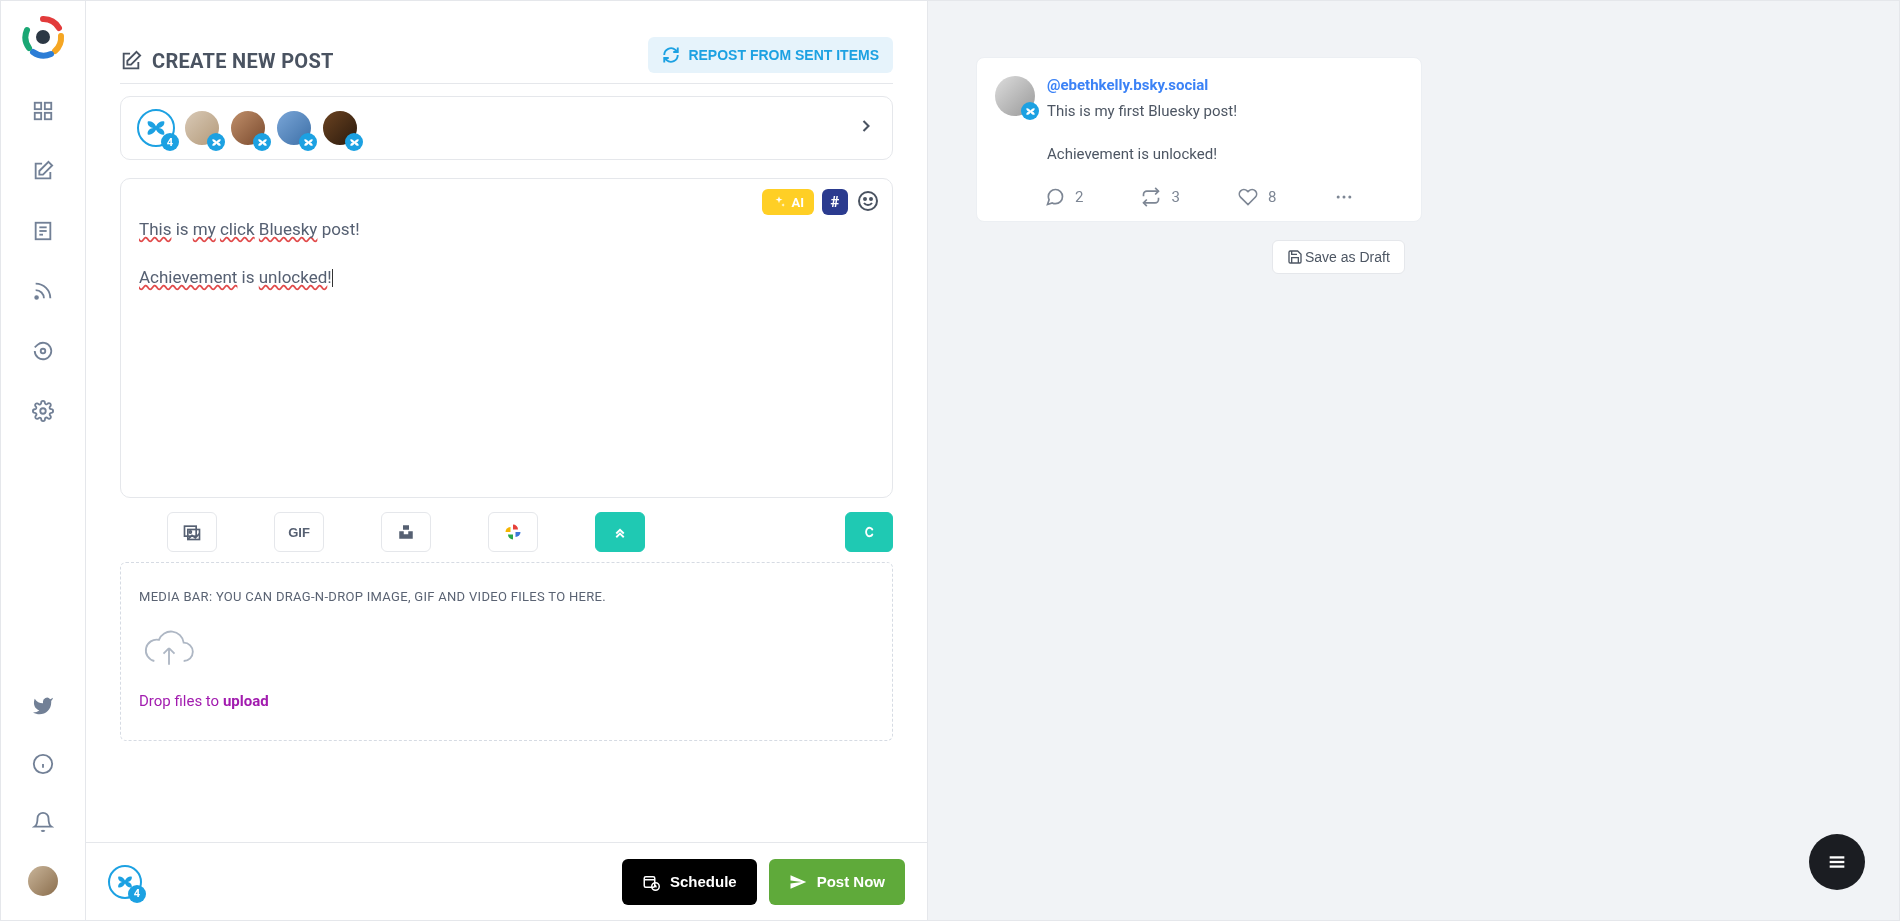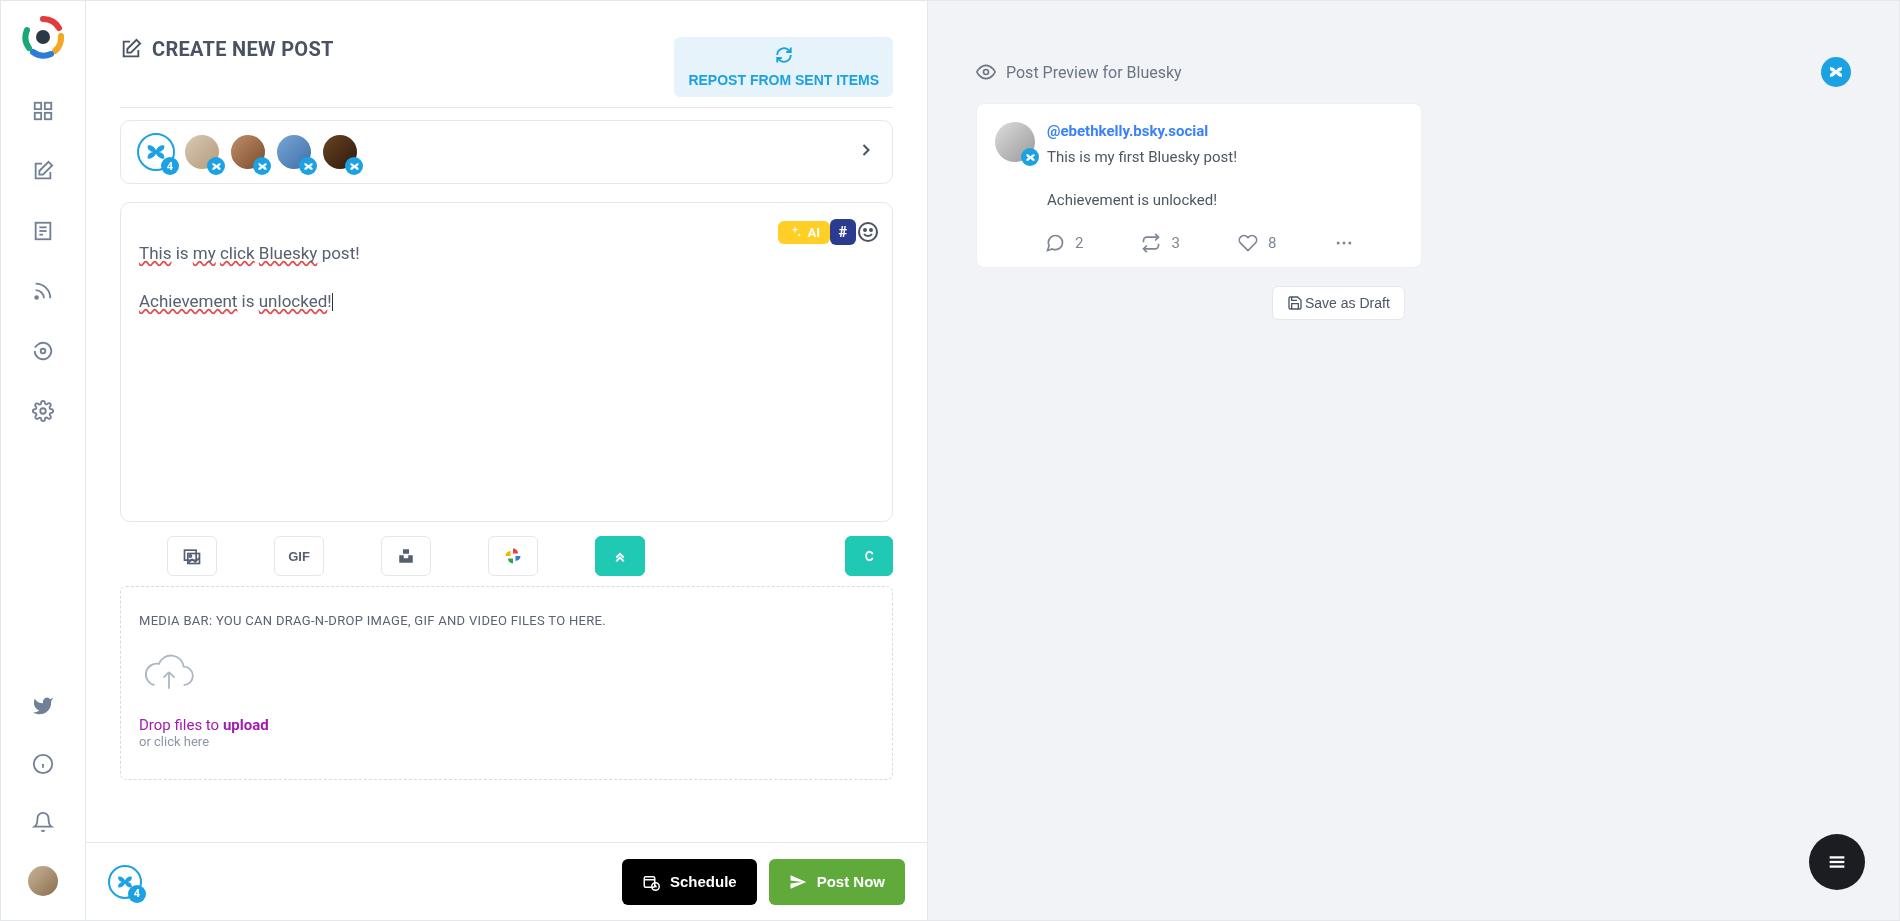--- a/index.html
+++ b/index.html
@@ -12,36 +12,36 @@
   .nav { display: flex; flex-direction: column; gap: 32px; align-items: center; }
   .nav-item { width: 28px; height: 28px; display: flex; align-items: center; justify-content: center; color: #728096; cursor: pointer; }
   .nav-item svg { width: 22px; height: 22px; }
   .sidebar-spacer { flex: 1; }
   .sidebar-bottom { display: flex; flex-direction: column; gap: 30px; align-items: center; padding-bottom: 10px; }
   .avatar-small { width: 30px; height: 30px; border-radius: 50%; background: linear-gradient(135deg,#c9b59a,#8a6d4c); position: relative; }
   
   .main { flex: 1; display: flex; }
   .compose { width: 842px; border-right: 1px solid #e5e7eb; display: flex; flex-direction: column; }
   .compose-inner { padding: 36px 34px 0 34px; flex: 1; overflow: auto; }
-  .compose-header { display: flex; align-items: flex-start; justify-content: space-between; border-bottom: 1px solid #e5e7eb; padding-bottom: 10px; margin-bottom: 12px; }
+  .compose-header { display: flex; align-items: flex-end; justify-content: space-between; border-bottom: 1px solid #e5e7eb; padding-bottom: 10px; margin-bottom: 12px; }
   .title { display: flex; align-items: center; gap: 10px; font-size: 20px; font-weight: 700; color: #4a5361; letter-spacing: .3px; }
   .title svg { width: 22px; height: 22px; }
-  .repost-btn { background: #e6f3fb; color: #1ca1e2; border: none; border-radius: 6px; padding: 9px 14px; font-size: 14px; font-weight: 700; display: flex; align-items: center; gap: 8px; cursor: pointer; flex-direction: column; }
+  .repost-btn { background: #e6f3fb; color: #1ca1e2; border: none; border-radius: 6px; padding: 9px 14px; font-size: 14px; font-weight: 700; display: flex; align-items: center; gap: 8px; cursor: pointer; }
   .repost-btn svg { width: 18px; height: 18px; }
   .accounts-row { border: 1px solid #e5e7eb; border-radius: 10px; padding: 12px 16px; display: flex; align-items: center; justify-content: space-between; margin-bottom: 18px; cursor: pointer; }
   .accounts { display: flex; align-items: center; }
   .acct { position: relative; width: 38px; height: 38px; margin-right: 8px; }
   .acct .circle { width: 38px; height: 38px; border-radius: 50%; background: #ccc; border: 2px solid #fff; }
   .acct.outlined .circle { border: 2px solid #1ca1e2; }
   .acct .butterfly { position: absolute; right: -4px; bottom: -4px; width: 18px; height: 18px; border-radius: 50%; background: #1ca1e2; display:flex; align-items:center; justify-content:center; }
   .acct .butterfly svg { width: 11px; height: 11px; fill: #fff; }
   .count-badge { position:absolute; right:-4px; bottom:-4px; width:18px; height:18px; border-radius:50%; background:#1ca1e2; color:#fff; font-size:11px; font-weight:700; display:flex; align-items:center; justify-content:center; }
   .chevron svg { width: 20px; height: 20px; color: #4a5361; }
   .editor { border: 1px solid #e5e7eb; border-radius: 10px; min-height: 320px; padding: 40px 18px 14px 18px; position: relative; }
-  .editor-toolbar { position: absolute; top: 16px; right: 12px; display: flex; gap: 0; align-items:center; }
+  .editor-toolbar { position: absolute; top: 10px; right: 12px; display: flex; gap: 8px; }
   .ai-chip { background: #ffcf25; color: #fff; border-radius: 6px; padding: 4px 10px; font-size: 13px; font-weight: 700; display:flex; align-items:center; gap:5px; cursor:pointer; }
   .hash-chip { width: 26px; height: 26px; border-radius: 6px; background: #2b3b8f; color:#fff; display:flex; align-items:center; justify-content:center; font-weight:800; font-size:15px; cursor:pointer; }
   .emoji-chip { width: 24px; height: 24px; display:flex; align-items:center; justify-content:center; color:#4a5361; cursor:pointer; }
   .editor p { font-size: 17px; color: #566072; margin-bottom: 28px; }
   .spell { text-decoration: underline wavy #e14b4b; text-decoration-skip-ink: none; }
   .cursor-bar { border-left: 1.5px solid #333; display:inline-block; height: 18px; vertical-align: text-bottom; }
   .media-row { display: flex; gap: 10px; align-items: center; margin-top: 14px; }
   .media-btn { width: 50px; height: 40px; border: 1px solid #e5e7eb; border-radius: 6px; background: #fff; display:flex; align-items:center; justify-content:center; color:#566072; cursor:pointer; font-size:13px; font-weight:700;margin-left:47px; }
   .media-btn.green { background: #1fc9b3; border-color:#1fc9b3; color:#fff; }
   .media-btn.right { margin-left: auto; background:#1fc9b3; border-color:#1fc9b3; color:#fff; width:48px; }
@@ -295,21 +295,20 @@
             </button>
         </div>
 
         <div class="dropzone">
           <div class="drop-label">MEDIA BAR: YOU CAN DRAG-N-DROP IMAGE, GIF AND VIDEO FILES TO HERE.</div>
           <svg class="cloud" viewBox="0 0 64 48" fill="none" stroke="currentColor" stroke-width="2">
               <path d="M48 36a10 10 0 0 0 0-20 14 14 0 0 0-27-3A10 10 0 0 0 16 36"></path>
               <path d="M32 40V22m0 0l-6 6m6-6l6 6"></path>
             </svg>
           <div class="drop-main"><span>Drop files to </span><b>upload</b></div>
-          <div class="drop-sub">or click here</div>
         </div>
       </div>
 
       <div class="action-bar">
         <div class="mini-acct">
           <svg viewBox="0 0 24 24">
               <path d="M12 10C10 6 6 4 3 5c-1 4 3 7 6 7-3 0-7 3-6 7 3 1 7-1 9-5 2 4 6 6 9 5 1-4-3-7-6-7 3 0 7-3 6-7-3-1-7 1-9 5z"></path>
             </svg>
           <div class="count-badge">4</div>
         </div>
@@ -326,32 +325,20 @@
         <button class="btn btn-post">
           <svg viewBox="0 0 24 24" fill="#fff">
               <path d="M2 21l21-9L2 3v7l15 2-15 2z"></path>
             </svg>
           <span>Post Now</span>
         </button>
       </div>
     </div>
 
     <div class="preview">
-      <div class="preview-head">
-        <svg width="20" height="20" viewBox="0 0 24 24" fill="none" stroke="currentColor" stroke-width="2">
-            <path d="M1 12s4-8 11-8 11 8 11 8-4 8-11 8S1 12 1 12z"></path>
-            <circle cx="12" cy="12" r="3"></circle>
-          </svg>
-        <span>Post Preview for Bluesky</span>
-        <div class="preview-head-right">
-            <svg viewBox="0 0 24 24">
-              <path d="M12 10C10 6 6 4 3 5c-1 4 3 7 6 7-3 0-7 3-6 7 3 1 7-1 9-5 2 4 6 6 9 5 1-4-3-7-6-7 3 0 7-3 6-7-3-1-7 1-9 5z"></path>
-            </svg>
-          </div>
-      </div>
 
       <div class="card">
         <div class="card-top">
           <div class="card-av">
             <div class="butterfly">
                 <svg viewBox="0 0 24 24">
                   <path d="M12 10C10 6 6 4 3 5c-1 4 3 7 6 7-3 0-7 3-6 7 3 1 7-1 9-5 2 4 6 6 9 5 1-4-3-7-6-7 3 0 7-3 6-7-3-1-7 1-9 5z"></path>
                 </svg>
               </div>
           </div>

